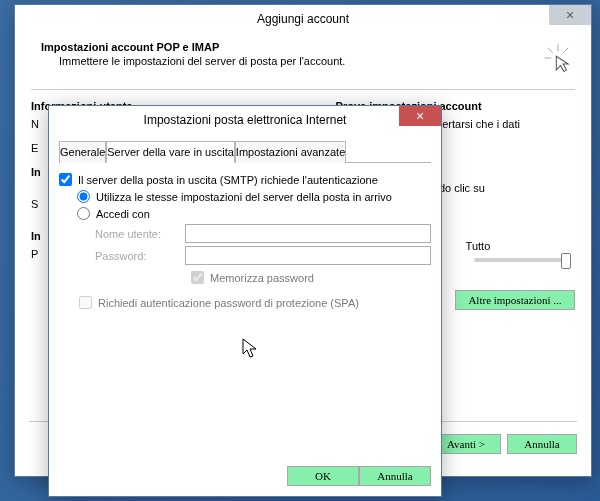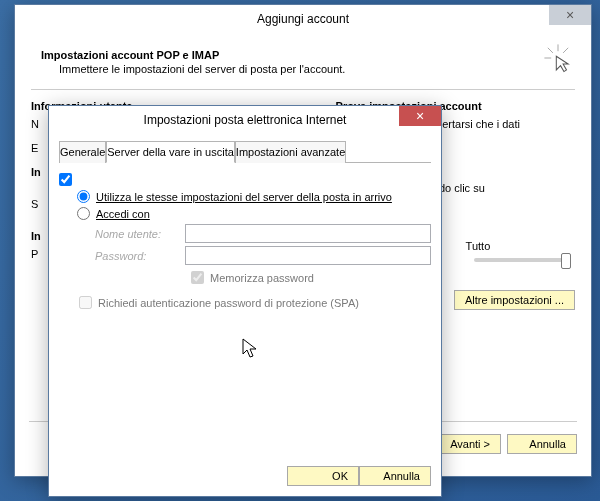--- a/index.html
+++ b/index.html
@@ -53,38 +53,37 @@
     font-size: 14px;
   }
   .parent .content {
     padding: 8px 16px;
   }
   .hdr-row {
     display: flex;
     align-items: flex-start;
   }
   .hdr-text { flex: 1; }
-  .hdr-title { font-weight: bold; margin-left: 10px; margin-top: 8px; }
+  .hdr-title { font-weight: bold; margin-left: 10px; }
   .hdr-sub { margin-left: 28px; margin-top: 2px; }
   .cursor-icon { width: 34px; height: 34px; }
   .divider { border-top: 1px solid #ccc; margin: 14px 0 10px; }
   .two-col { display: flex; gap: 12px; }
   .lcol { width: 55%; }
   .rcol { width: 45%; }
   .section-title { font-weight: bold; margin-bottom: 6px; }
   .trunc { color: #000; margin-bottom: 12px; }
   .btn {
-    background: #fef9c3;
+    background: #86efac;
     border: 1px solid #a8a8a8;
     padding: 3px 10px;
-    font-family: Liberation Sans, sans-serif;
+    font-family: Liberation Serif, serif;
     font-size: 11px;
     cursor: pointer;
     min-width: 70px;
-    text-align: right;
   }
   .offline-row { display: flex; align-items: center; margin-top: 6px; }
   .offline-label { width: 130px; }
   .slider-track {
     flex: 1;
     height: 4px;
     background: #d0d0d0;
     margin: 0 8px;
     position: relative;
     border-radius: 2px;
@@ -152,30 +151,29 @@
   .tab.active {
     background: #fff;
     border-bottom: 1px solid #fff;
   }
   .checkline, .radioline {
     display: flex;
     align-items: center;
     margin: 4px 0;
   }
   .checkline input, .radioline input { margin: 0 6px 0 0; }
-  .radioline { margin-left: 18px; text-decoration: underline; }
+  .radioline { margin-left: 18px; }
   .fieldrow {
     display: flex;
     align-items: center;
     margin: 3px 0 3px 36px;
   }
   .fieldrow label {
     width: 90px;
     color: #7a7a7a;
-    font-style: italic;
   }
   .fieldrow input[type=text], .fieldrow input[type=password] {
     flex: 1;
     height: 19px;
     border: 1px solid #abadb3;
     background: #fff;
     font-family: inherit;
     font-size: 11px;
     padding: 0 3px;
   }
@@ -274,20 +272,21 @@
   </div>
   <div class="inner">
     <div class="tabstrip">
       <div class="tab">Generale</div>
       <div class="tab active">Server della vare in uscita</div>
       <div class="tab">Impostazioni avanzate</div>
     </div>
 
     <div class="checkline">
       <input type="checkbox" checked="" style="">
+      <span>Il server della posta in uscita (SMTP) richiede l'autenticazione</span>
     </div>
     <div class="radioline">
       <input type="radio" name="auth" checked="" style="">
       <span>Utilizza le stesse impostazioni del server della posta in arrivo</span>
     </div>
     <div class="radioline">
       <input type="radio" name="auth" style="">
       <span>Accedi con</span>
     </div>
 

